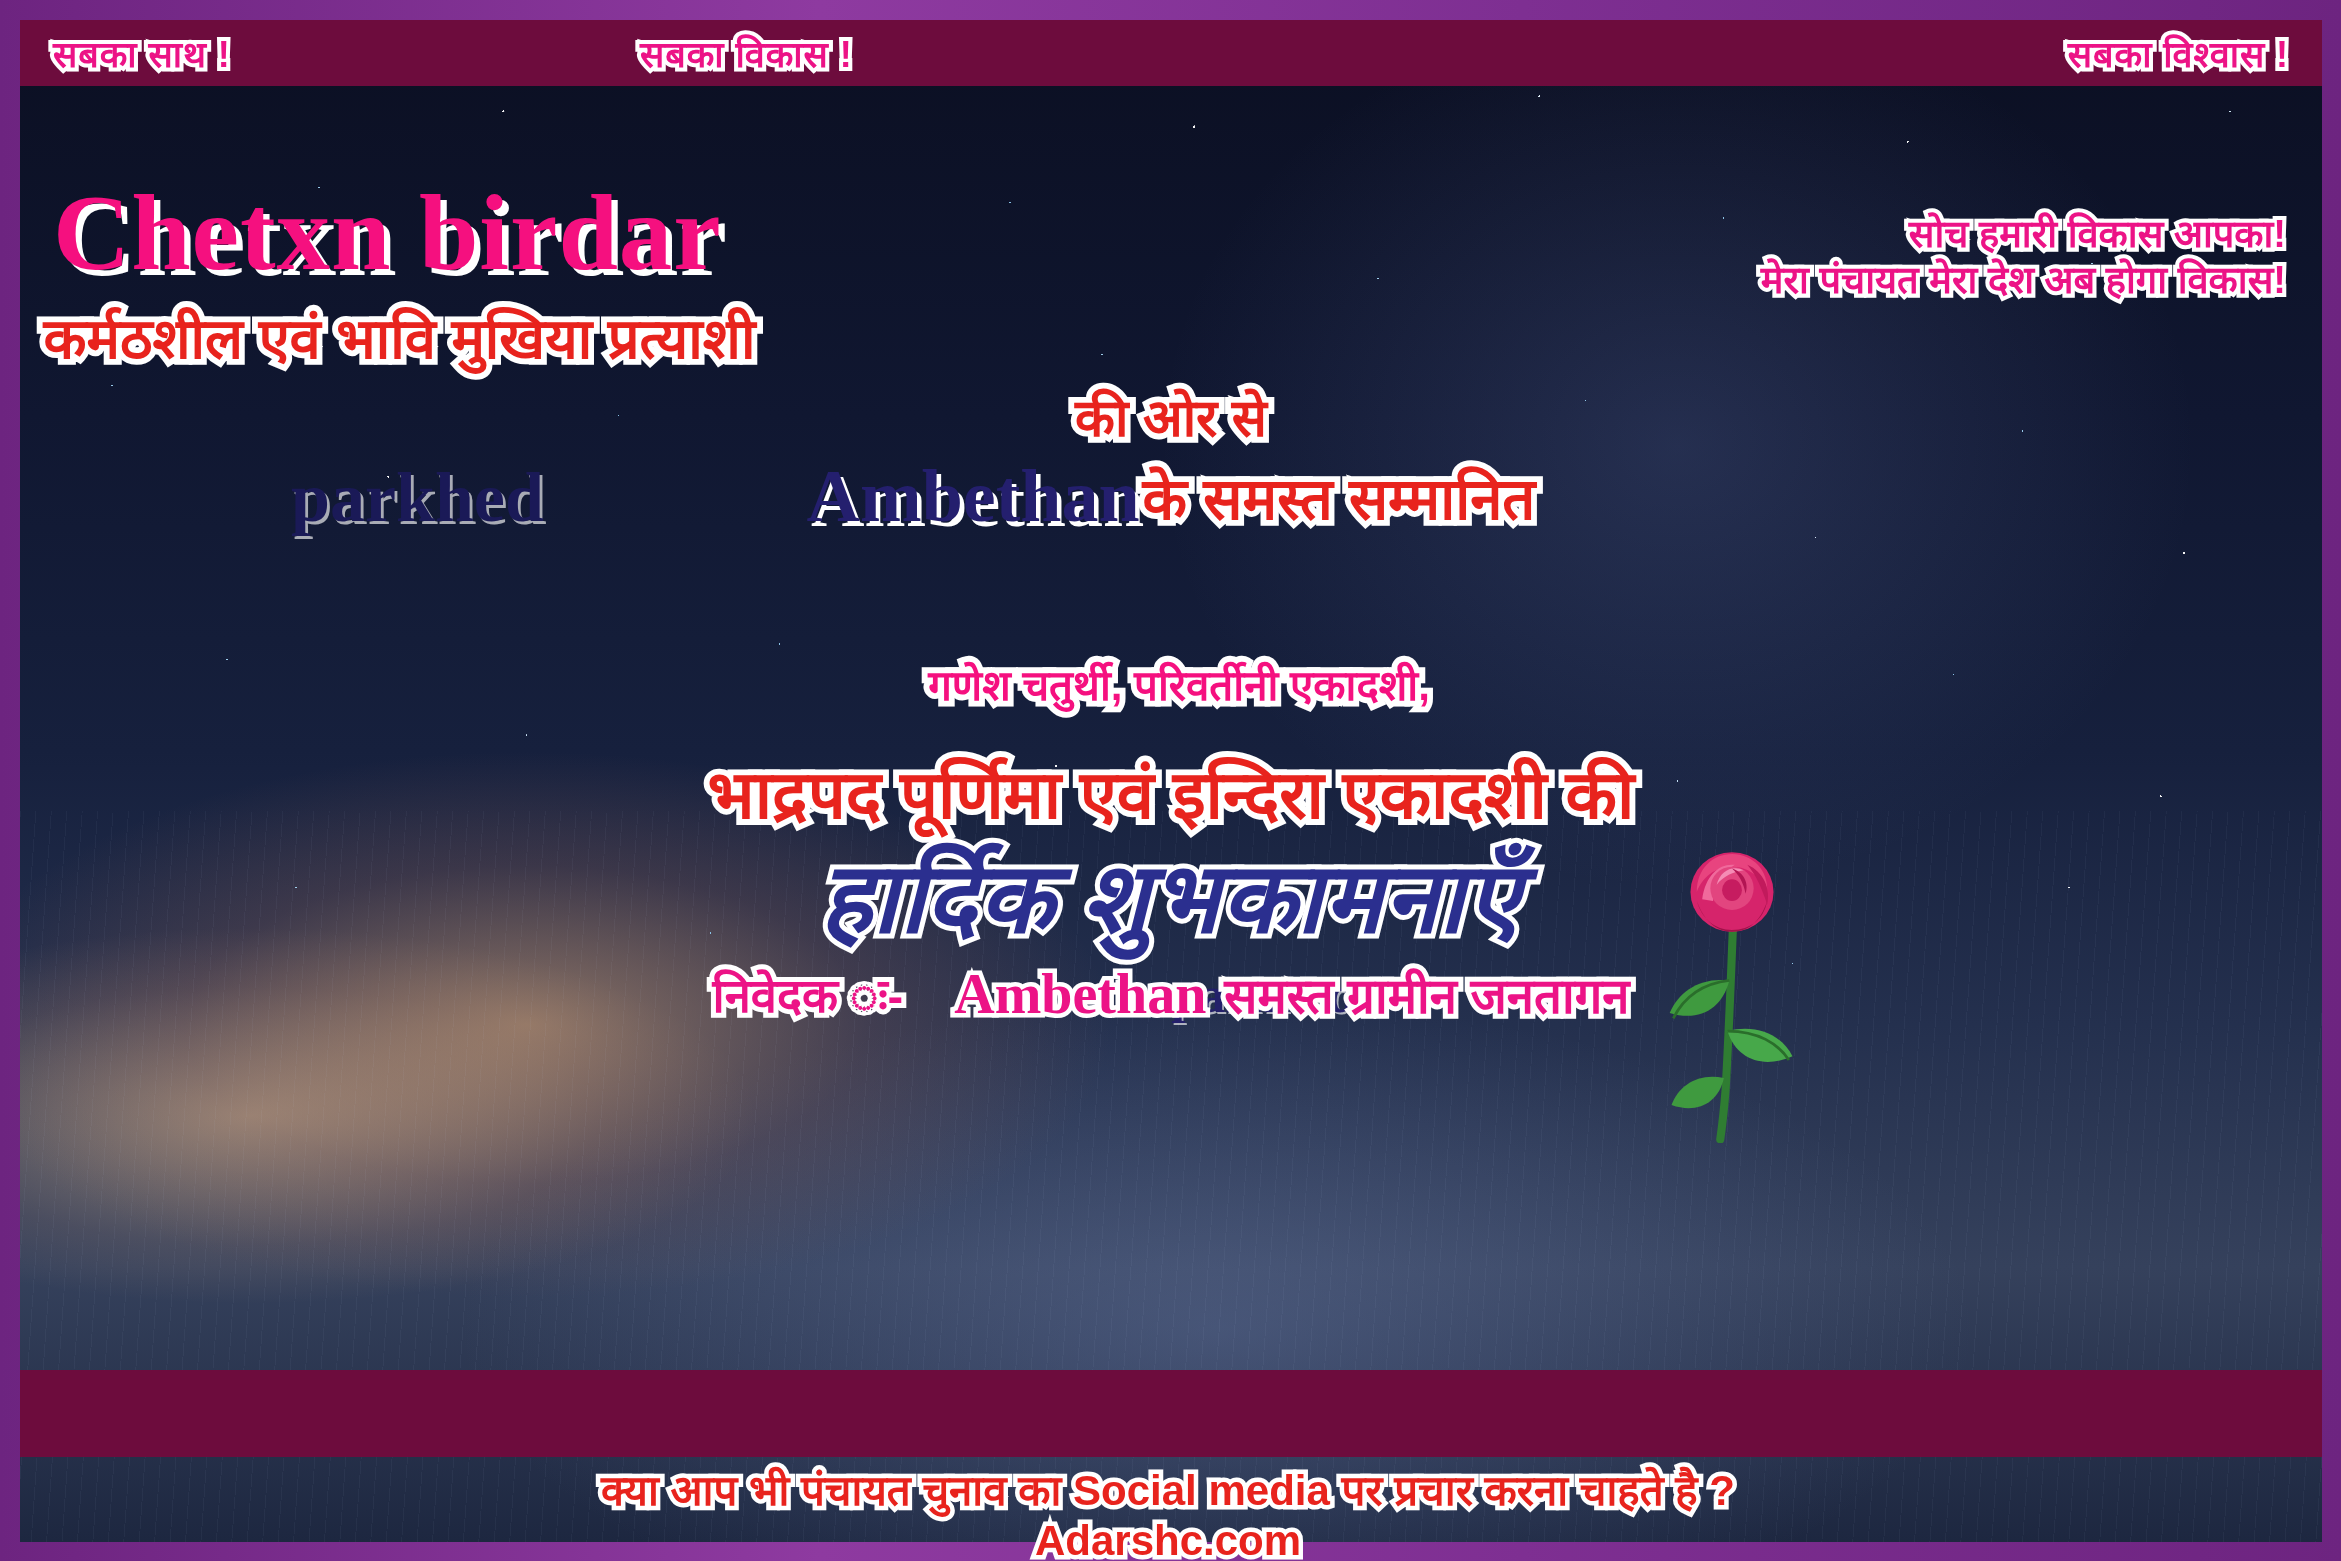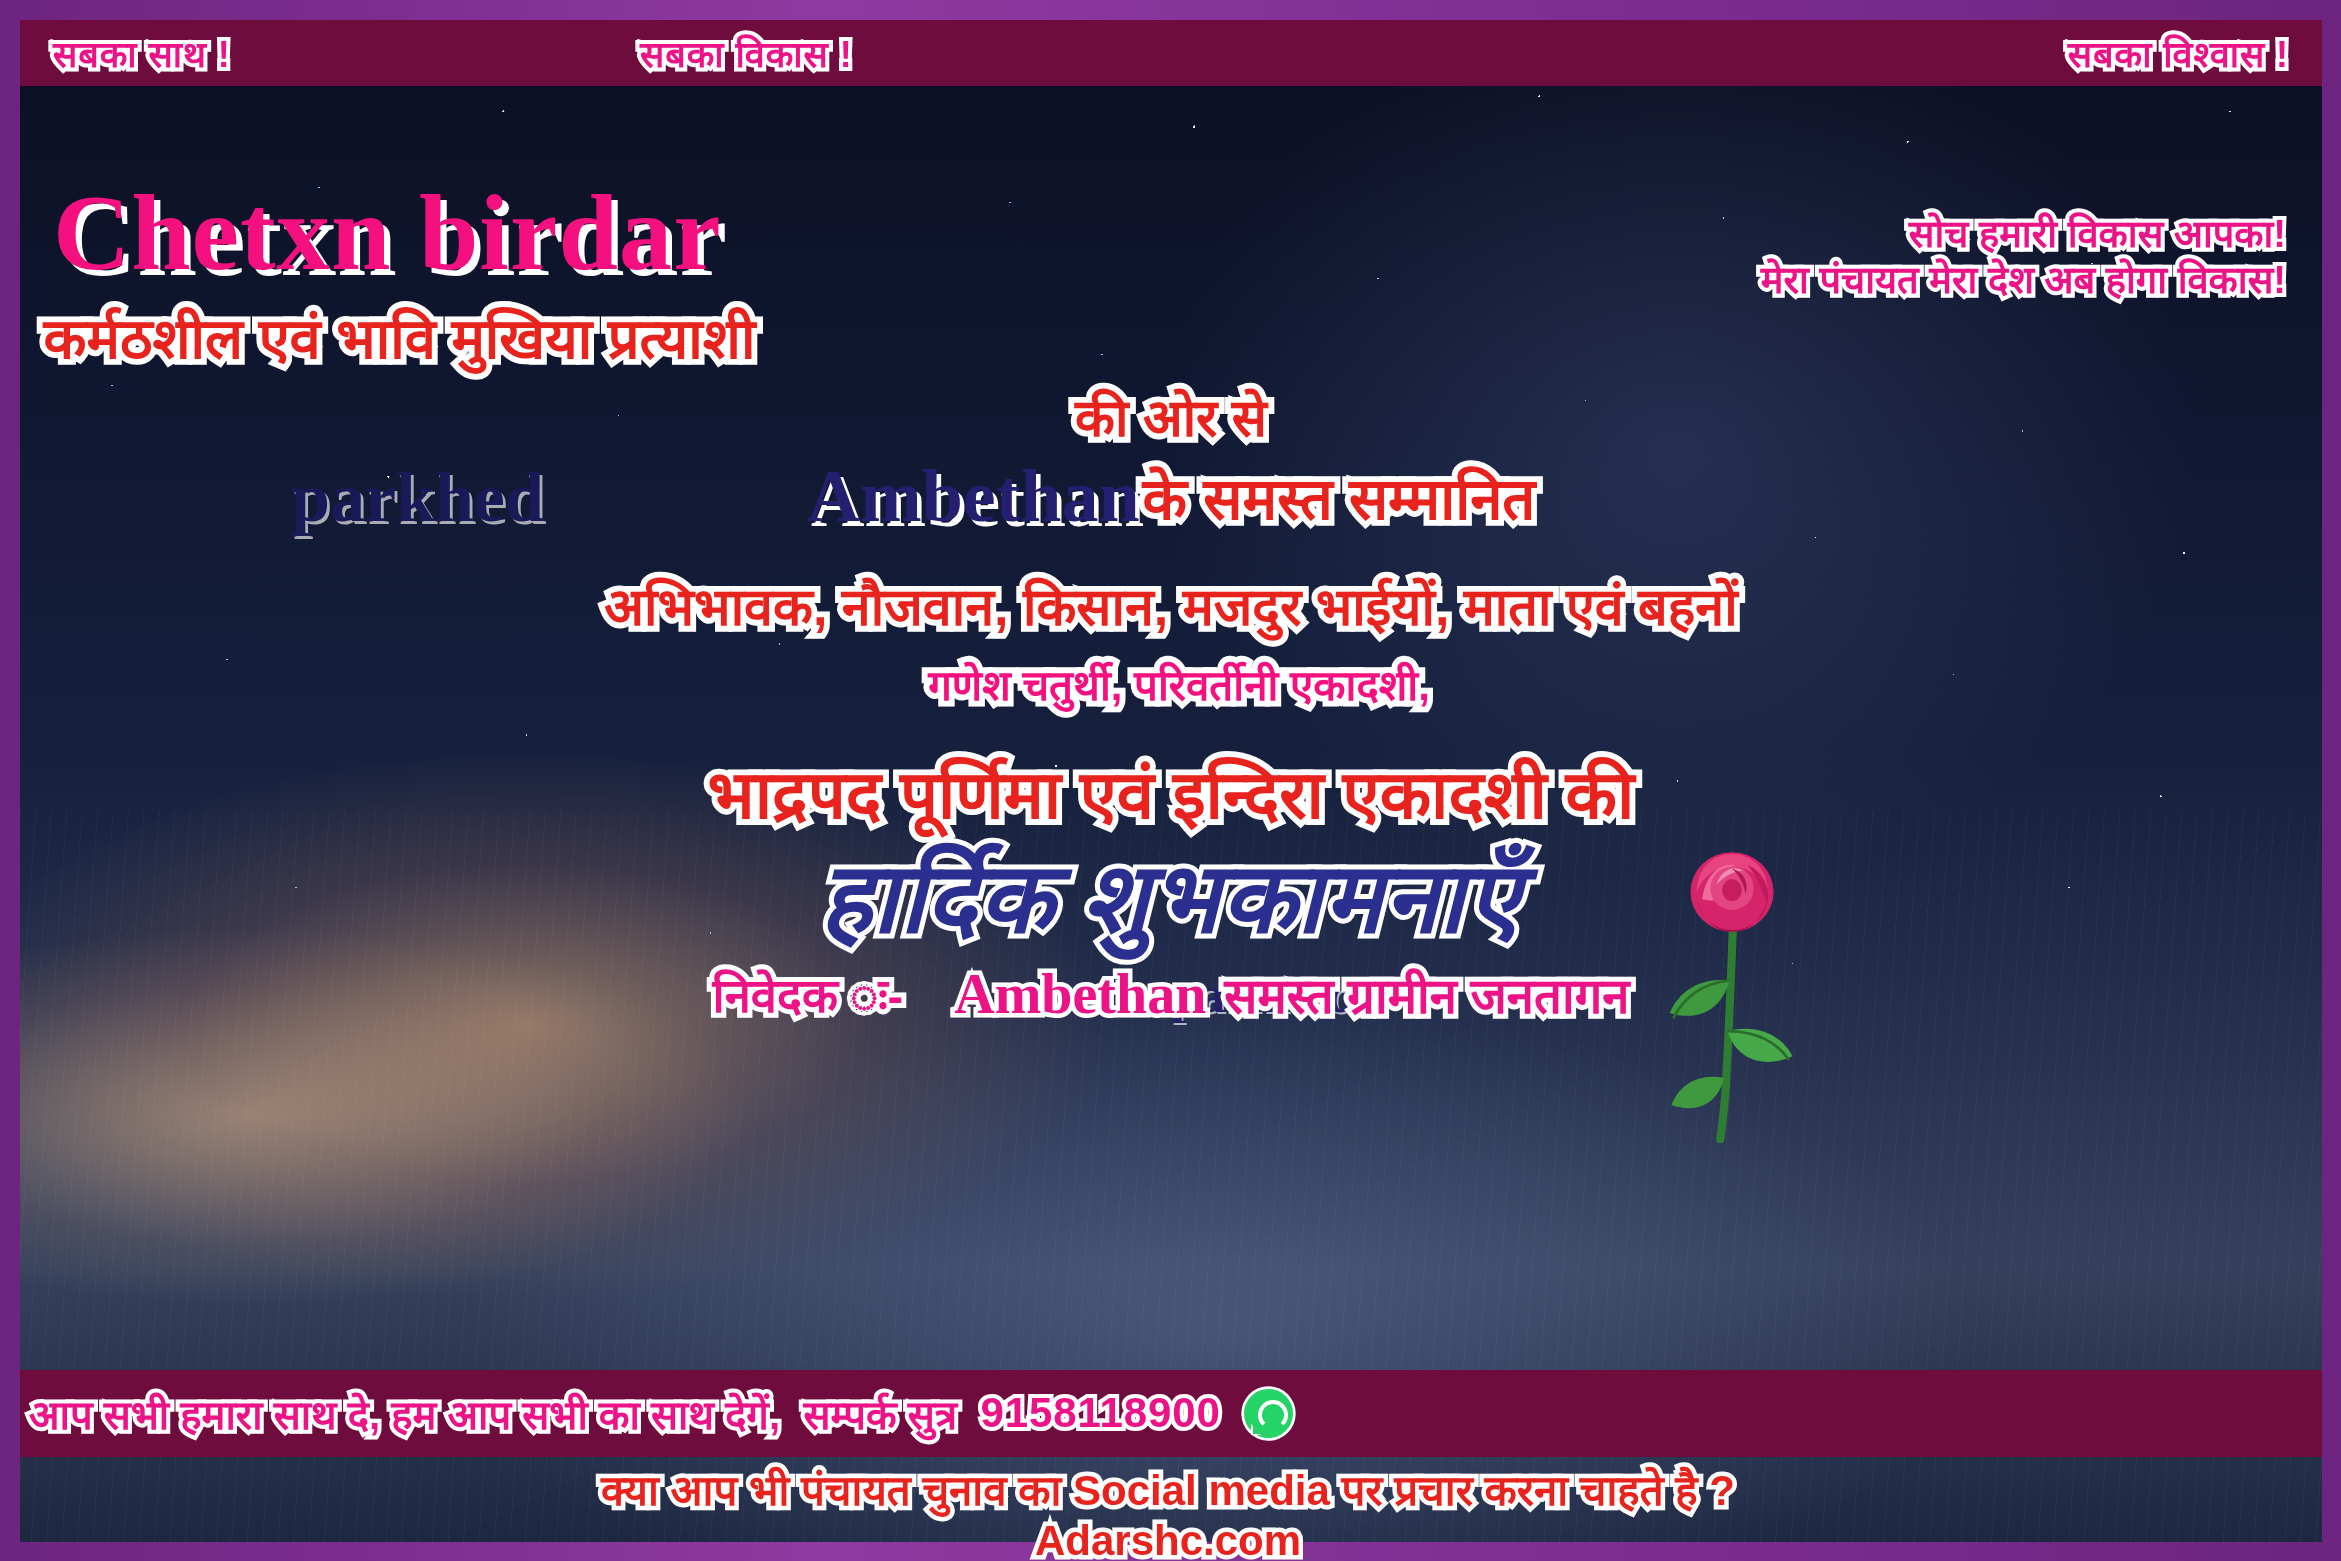--- a/index.html
+++ b/index.html
@@ -283,21 +283,20 @@
     <div class="red-outline ln-karmath">कर्मठशील एवं भावि मुखिया प्रत्याशी</div>
 
     <div class="red-outline ln-kiorse">की ओर से</div>
 
     <div class="ln-ambethan-wrap">
       <span class="ambethan-blue">Ambethan</span>
       <span class="ambethan-ghost">parkhed</span>
       <span class="after-ambethan">के समस्त सम्मानित</span>
     </div>
 
-    <div class="red-outline ln-abhibhavak">अभिभावक, नौजवान, किसान, मजदुर भाईयों, माता एवं बहनों</div>
 
     <div class="red-outline ln-ganesh">गणेश चतुर्थी,  परिवर्तीनी एकादशी,</div>
 
     <div class="red-outline ln-bhadrapad">भाद्रपद पूर्णिमा एवं इन्दिरा एकादशी की</div>
 
     <div class="ln-hardik">हार्दिक शुभकामनाएँ</div>
 
     <div class="ln-nivedak">
       <span class="nivedak-label">निवेदक ः-</span>
       <span class="nivedak-name-wrap">
@@ -323,26 +322,20 @@
         <path d="M78 44 C82 28 96 22 108 28 C96 30 86 34 78 44 Z" fill="#f58cb5"></path>
         <path d="M95 26 C108 30 114 42 110 54 C108 42 102 32 95 26 Z" fill="#b21553"></path>
         <ellipse cx="95" cy="50" rx="11" ry="12" fill="#c61c60"></ellipse>
         <path d="M56 62 C62 82 76 94 95 94 C116 94 130 82 134 62 C126 86 112 96 95 96 C78 96 64 84 56 62 Z" fill="#9e1249"></path>
       </svg>
     </div>
   </div>
 
   <div class="bottom-bar"></div>
 
-  <div class="bottom-line1">
-    <span>आप सभी हमारा साथ दे, हम आप सभी का साथ देगें,</span>
-    <span>सम्पर्क सुत्र</span>
-    <span class="phone">9158118900</span>
-    <span class="wa-icon"></span>
-  </div>
 
   <div class="bottom-line2">
     <span>क्या आप भी पंचायत चुनाव का Social media पर प्रचार करना चाहते है ?</span>
     <span>Adarshc.com</span>
   </div>
 
 </div>
 
 
 </body></html>

